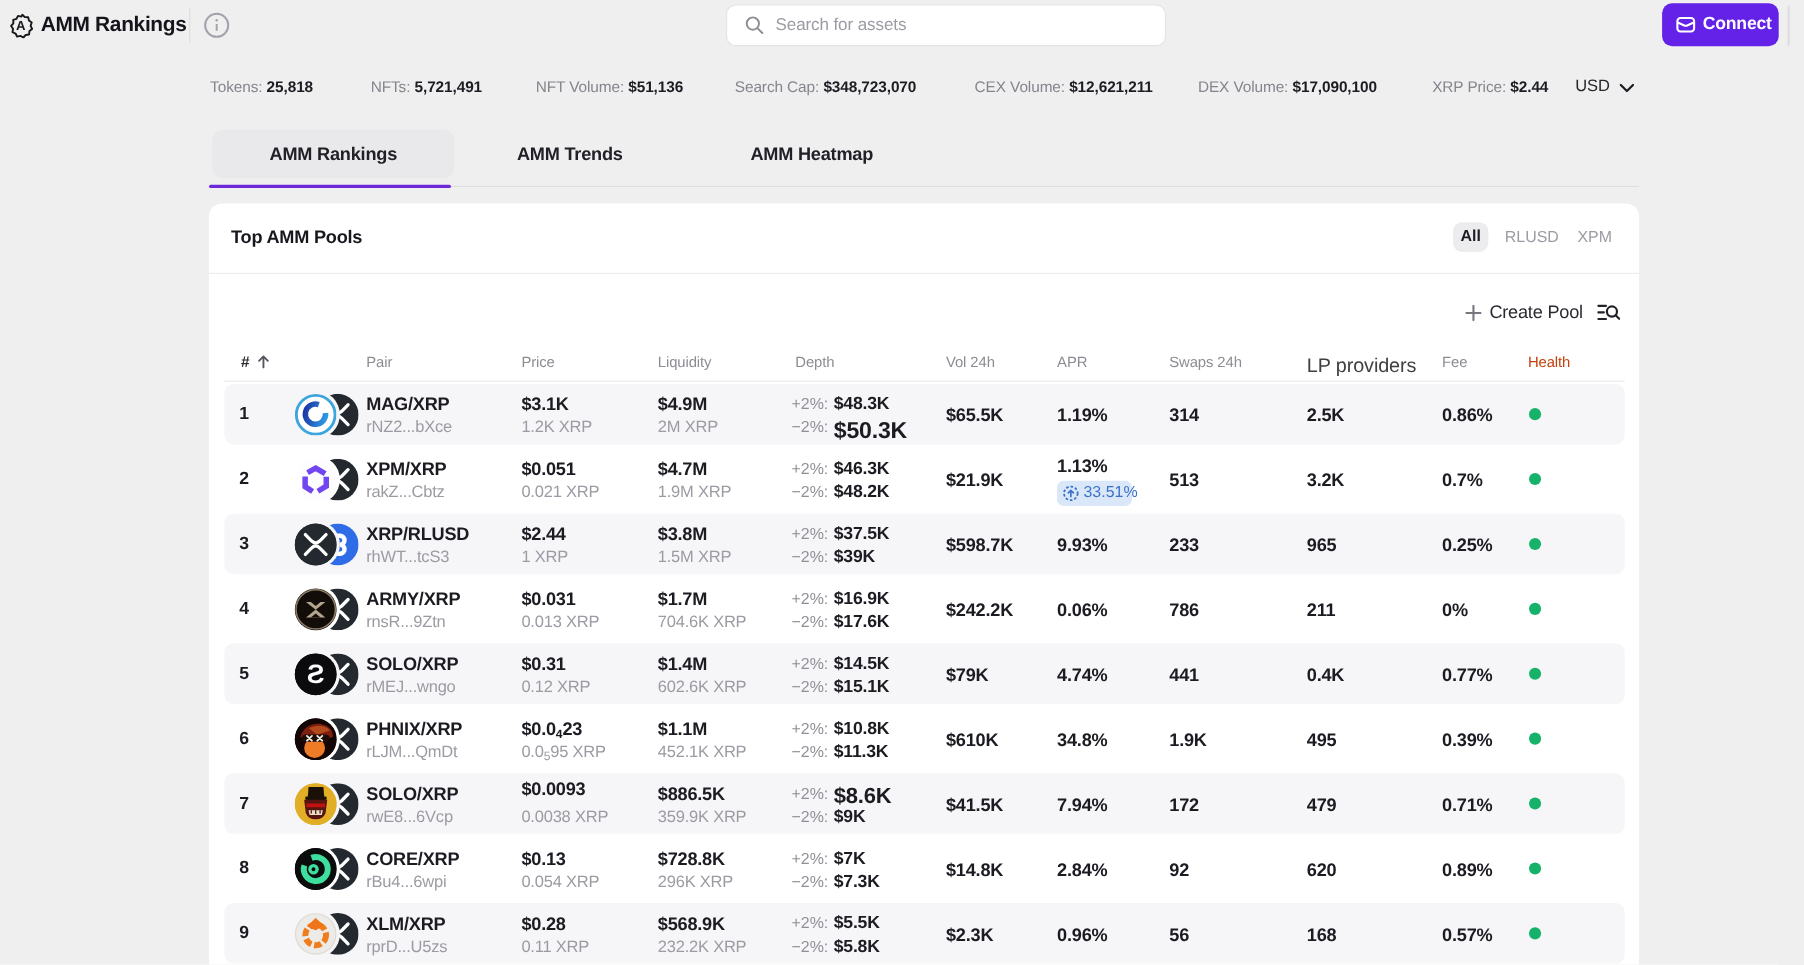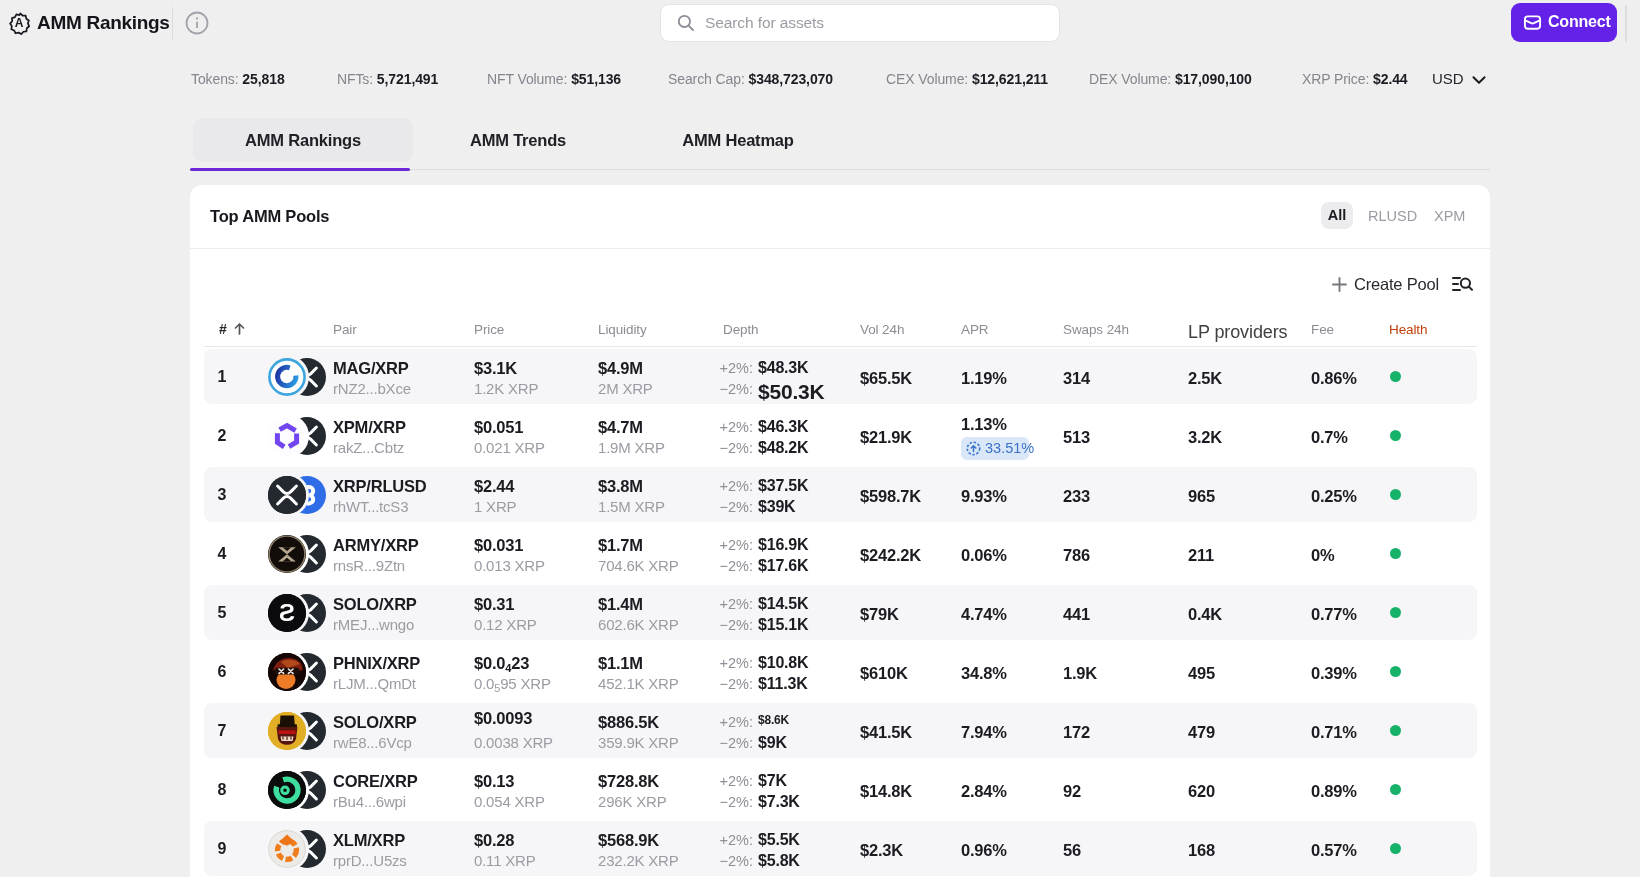--- a/index.html
+++ b/index.html
@@ -292,21 +292,21 @@
       <path d="M12.5 24.5 h13 l-1 4.5 h-11z" fill="#e9ddc8"></path>
       <path d="M15 24.5 v3 m4-3 v3.4 m4-3.4 v3" stroke="#571510" stroke-width="1.2"></path>
     </svg></div>
 <div class="abs v1" style="left:333px;top:713.2px">SOLO/XRP</div>
 <div class="abs v2" style="left:333px;top:734.2px">rwE8...6Vcp</div>
 <div class="abs v1" style="left:474px;top:709px">$0.0093</div>
 <div class="abs v2" style="left:474px;top:734.2px">0.0038 XRP</div>
 <div class="abs v1" style="left:598px;top:713.2px">$886.5K</div>
 <div class="abs v2" style="left:598px;top:734.2px">359.9K XRP</div>
 <div class="abs" style="left:690px;top:714.2px;width:63px;text-align:right;font-size:14.5px;color:#8f8f97">+2%:</div>
-<div class="abs" style="left:758px;top:713.2px;font-size:12px;font-weight:bold;color:#1b1b22;letter-spacing:-.2px">$8.6K</div>
+<div class="abs" style="left:758px;top:713.2px;font-size:20px;font-weight:bold;color:#1b1b22;letter-spacing:-.2px">$8.6K</div>
 <div class="abs" style="left:690px;top:735.2px;width:63px;text-align:right;font-size:14.5px;color:#8f8f97">−2%:</div>
 <div class="abs" style="left:758px;top:734.2px;font-size:16px;font-weight:bold;color:#1b1b22;letter-spacing:-.2px">$9K</div>
 <div class="abs v1" style="left:860px;top:722.7px">$41.5K</div>
 <div class="abs v1" style="left:961px;top:722.7px">7.94%</div>
 <div class="abs v1" style="left:1063px;top:722.7px">172</div>
 <div class="abs v1" style="left:1188px;top:722.7px">479</div>
 <div class="abs v1" style="left:1311px;top:722.7px">0.71%</div>
 <div class="abs" style="left:1390px;top:725.2px;width:11px;height:11px;border-radius:50%;background:#17b26a"></div>
 <div class="abs" style="left:207px;top:780.7px;width:30px;text-align:center;font-size:16px;font-weight:bold;color:#1b1b22">8</div>
 <div class="abs" style="left:288px;top:770.7px;width:38px;height:38px"><svg viewBox="0 0 38 38" width="38" height="38">

